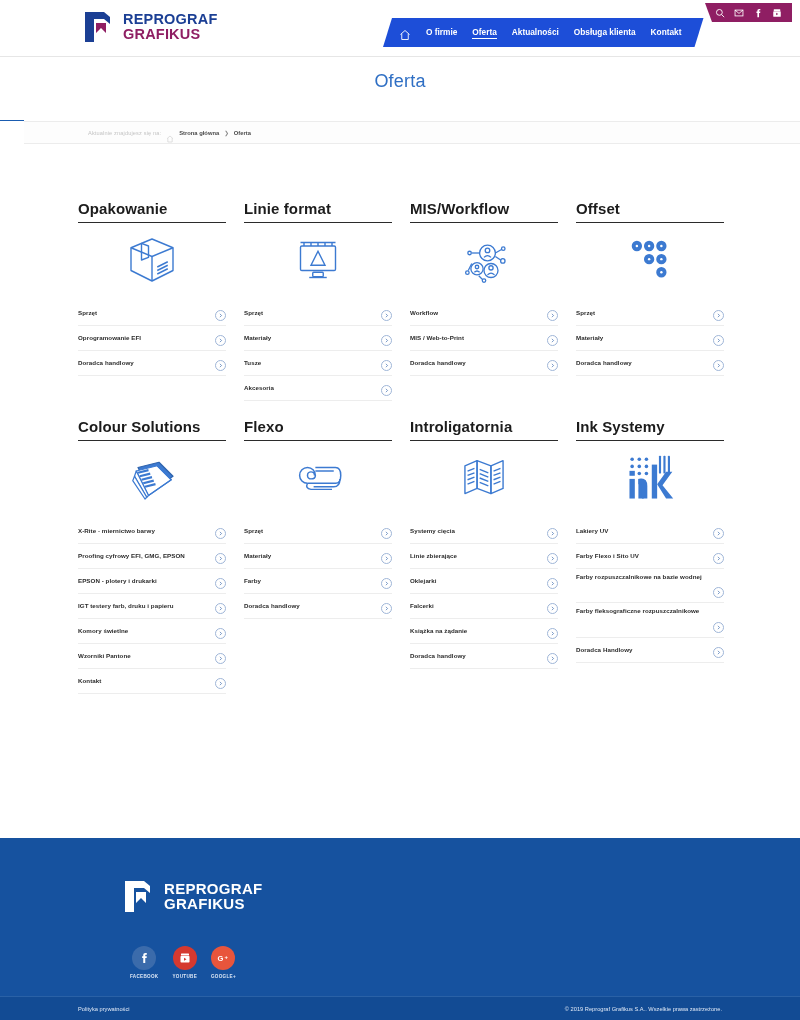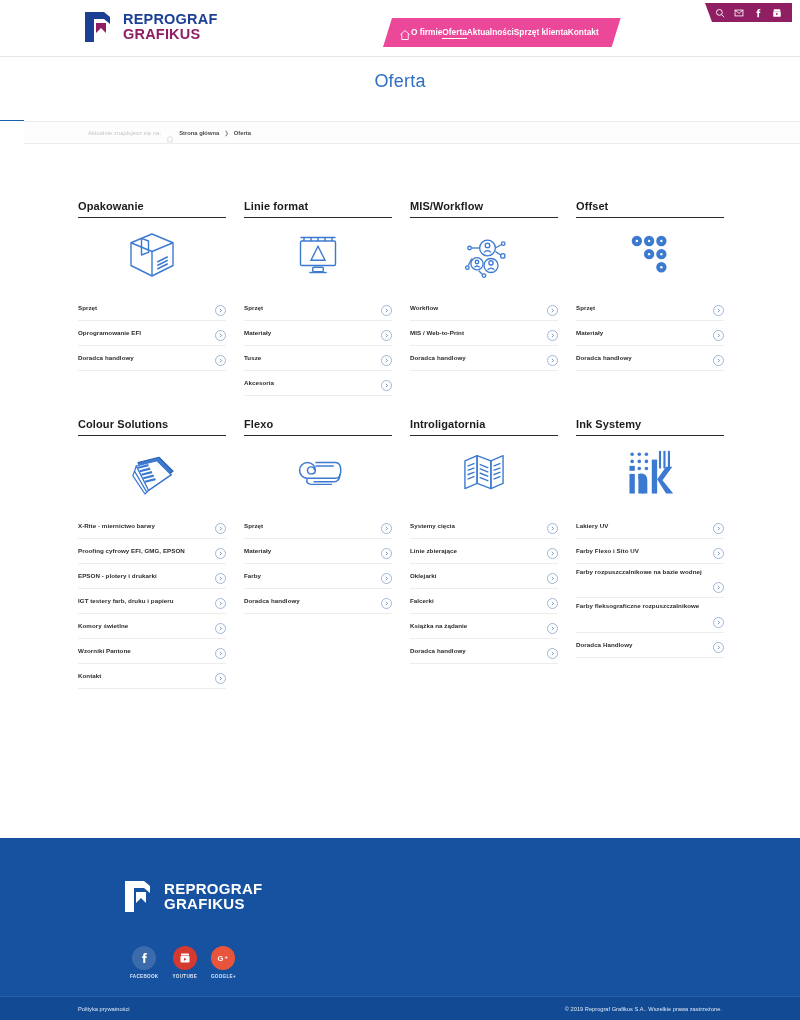--- a/index.html
+++ b/index.html
@@ -33,24 +33,24 @@
   
   .header { position: relative; height: 57px; background:#fff; }
   .logo { position:absolute; left: 82px; top: 8px; display:flex; align-items:center; gap:7px; }
   .logo-mark { width: 34px; height: 38px; }
   .logo-text { line-height: 1.02; }
   .logo-text .l1 { font-size: 14.5px; font-weight: 700; color:#1b3f94; letter-spacing:.2px; }
   .logo-text .l2 { font-size: 14.5px; font-weight: 700; color:#8f1e63; letter-spacing:.2px; }
 
   .nav-wrap { position:absolute; left: 383px; top: 18px; height: 29px; }
   .nav-bar {
-    position:relative; height: 29px; background:#ec4899;
+    position:relative; height: 29px; background:#1d4ed8;
     -webkit-clip-path: polygon(9px 0, 100% 0, calc(100% - 9px) 100%, 0 100%);
     clip-path: polygon(9px 0, 100% 0, calc(100% - 9px) 100%, 0 100%);
-    display:flex; align-items:center; padding: 0 22px 0 16px; 
+    display:flex; align-items:center; padding: 0 22px 0 16px; gap: 15px;
   }
   .nav-item {
     color:#fff; font-size:8.3px; font-weight:700; white-space:nowrap; cursor:pointer;
     padding-bottom:1px;
   }
   .nav-item.active { border-bottom: 1.2px solid #fff; }
   .nav-home { width: 12px; height: 12px; display:block; }
 
   .utility {
     position:absolute; right: 8px; top: 3px; height: 19px; background:#8f1e63;
@@ -84,21 +84,21 @@
 
   
   .main { position:absolute; left:0; top:145px; right:0; height:690px; background:#fff; }
   .grid {
     position:absolute; left:78px; top:55px; width: 646px;
     display:grid; grid-template-columns: repeat(4, 148px); column-gap: 18px;
   }
 
   .cat { width: 148px; }
   .cat-head {
-    font-size: 11px; font-weight: 700; color:#1c1c1c; letter-spacing:.1px;
+    font-size: 15px; font-weight: 700; color:#1c1c1c; letter-spacing:.1px;
     padding-bottom: 5px; border-bottom: 1.4px solid #2b2b2b;
   }
   .cat-icon {
     height: 74px; display:flex; align-items:center; justify-content:center;
   }
   .cat-icon svg { display:block; }
 
   .links { margin-top: 4px; }
   .link-row {
     display:flex; align-items:center; justify-content:space-between; gap:4px;
@@ -187,21 +187,21 @@
       <div class="nav-bar">
         <span class="nav-home">
           <svg viewBox="0 0 24 24" fill="none" stroke="#ffffff" stroke-width="1.8">
               <path d="M3 11 L12 3 L21 11"></path>
               <path d="M5.5 9.5 V21 H18.5 V9.5"></path>
             </svg>
         </span>
         <span class="nav-item">O firmie</span>
         <span class="nav-item active">Oferta</span>
         <span class="nav-item">Aktualności</span>
-        <span class="nav-item">Sprzęt klienta</span>
+        <span class="nav-item">Obsługa klienta</span>
         <span class="nav-item">Kontakt</span>
       </div>
     </div>
 
     <div class="utility">
       <span class="ui-ico">
         <svg width="10" height="10" viewBox="0 0 24 24" fill="none" stroke="#fff" stroke-width="2.2">
             <circle cx="10.5" cy="10.5" r="7"></circle>
             <path d="M16 16 L22 22"></path>
           </svg>

